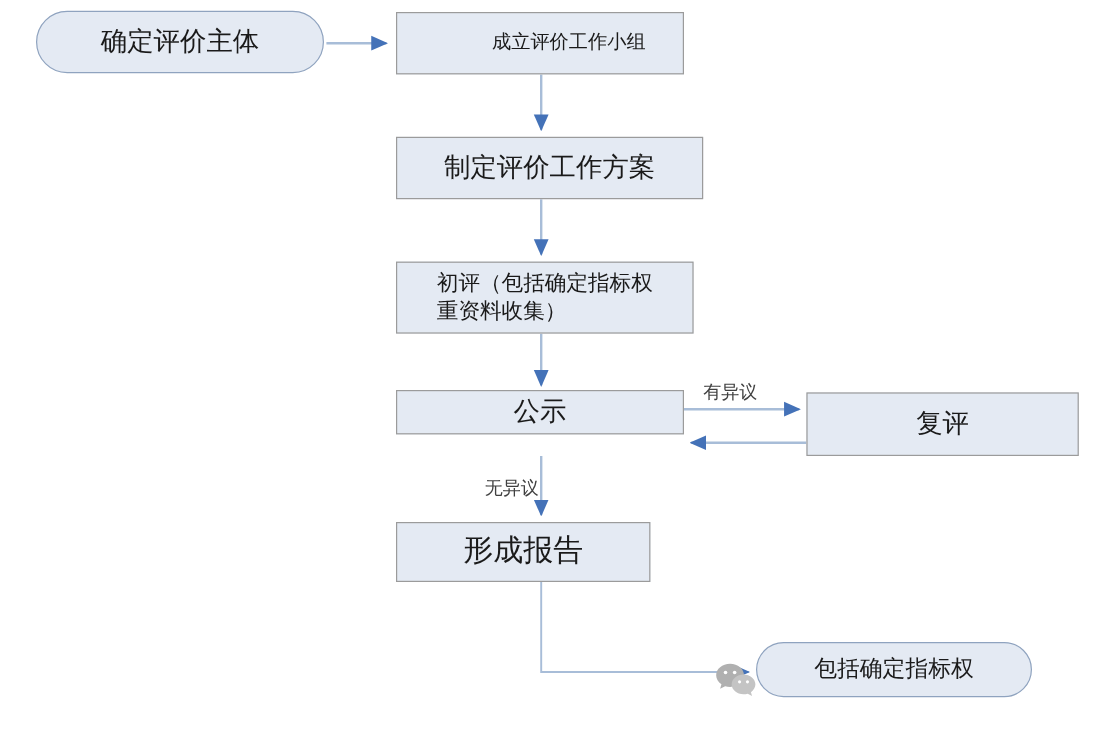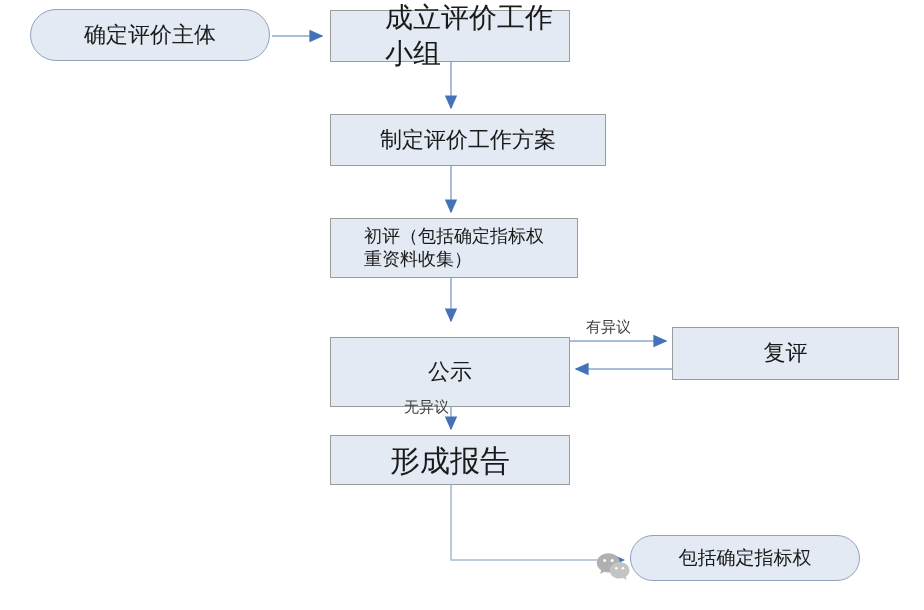--- a/index.html
+++ b/index.html
@@ -43,26 +43,26 @@
   }
 
   .node-label {
     display: block;
     padding: 0 6px;
     white-space: pre-line;
   }
 
   
   #node-subject      { left: 30px;  top: 9px;   width: 240px; height: 52px; font-size: 22px; }
-  #node-workgroup    { left: 330px; top: 10px;  width: 240px; height: 52px; font-size: 28px; padding-left: 48px; }
-  #node-plan         { left: 330px; top: 114px; width: 276px; height: 52px; font-size: 22px; }
+  #node-workgroup    { left: 330px; top: 10px;  width: 240px; height: 52px; font-size: 16px; padding-left: 48px; }
+  #node-plan         { left: 330px; top: 114px; width: 256px; height: 52px; font-size: 22px; }
   #node-prelim       { left: 330px; top: 218px; width: 248px; height: 60px; font-size: 18px; }
-  #node-publicity    { left: 330px; top: 337px; width: 240px; height: 70px; font-size: 22px; }
+  #node-publicity    { left: 330px; top: 325px; width: 240px; height: 37px; font-size: 22px; }
   #node-review       { left: 672px; top: 327px; width: 227px; height: 53px; font-size: 22px; }
-  #node-report       { left: 330px; top: 435px; width: 240px; height: 50px; font-size: 30px; }
+  #node-report       { left: 330px; top: 435px; width: 212px; height: 50px; font-size: 25px; }
   #node-application  { left: 630px; top: 535px; width: 230px; height: 46px; font-size: 19px; }
 
   
   .edge-label {
     position: absolute;
     font-family: "Liberation Serif", "DejaVu Serif", serif;
     font-size: 15px;
     color: #404040;
     white-space: nowrap;
     z-index: 4;

